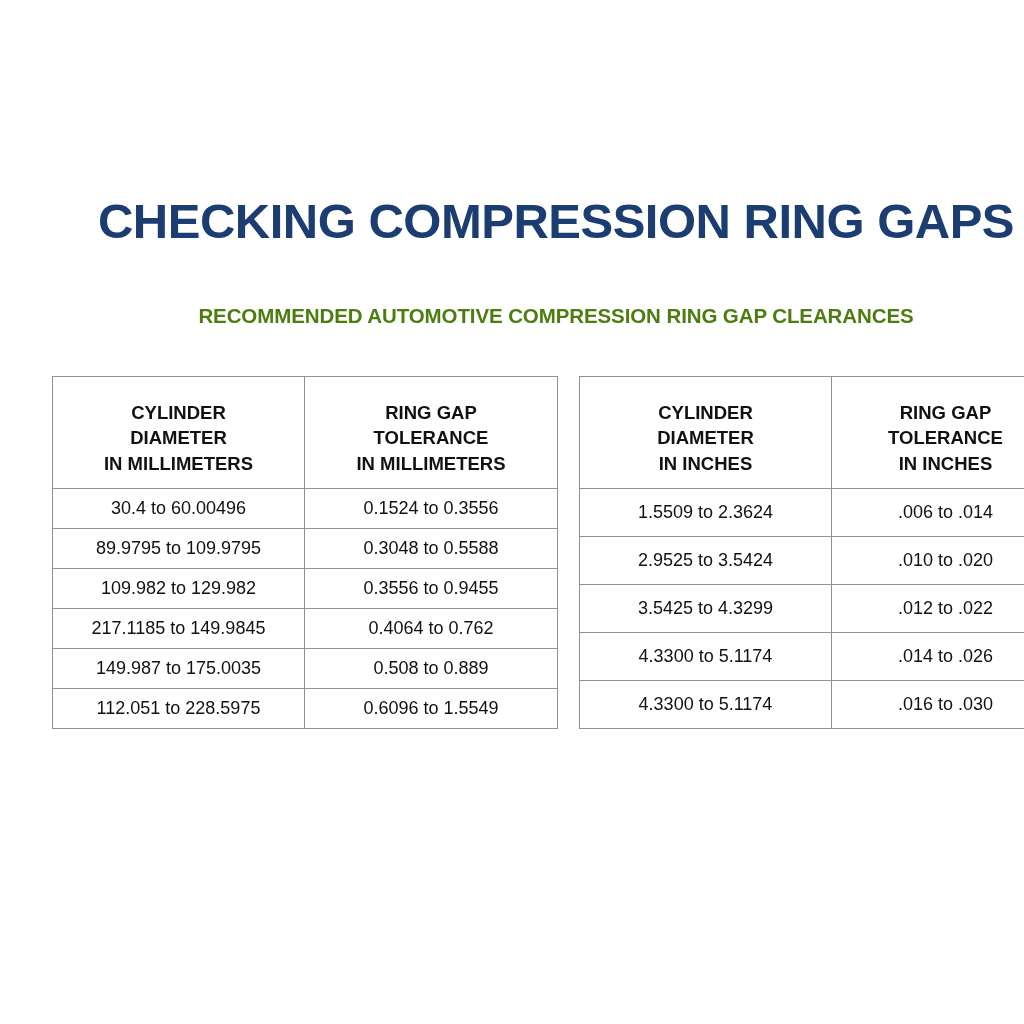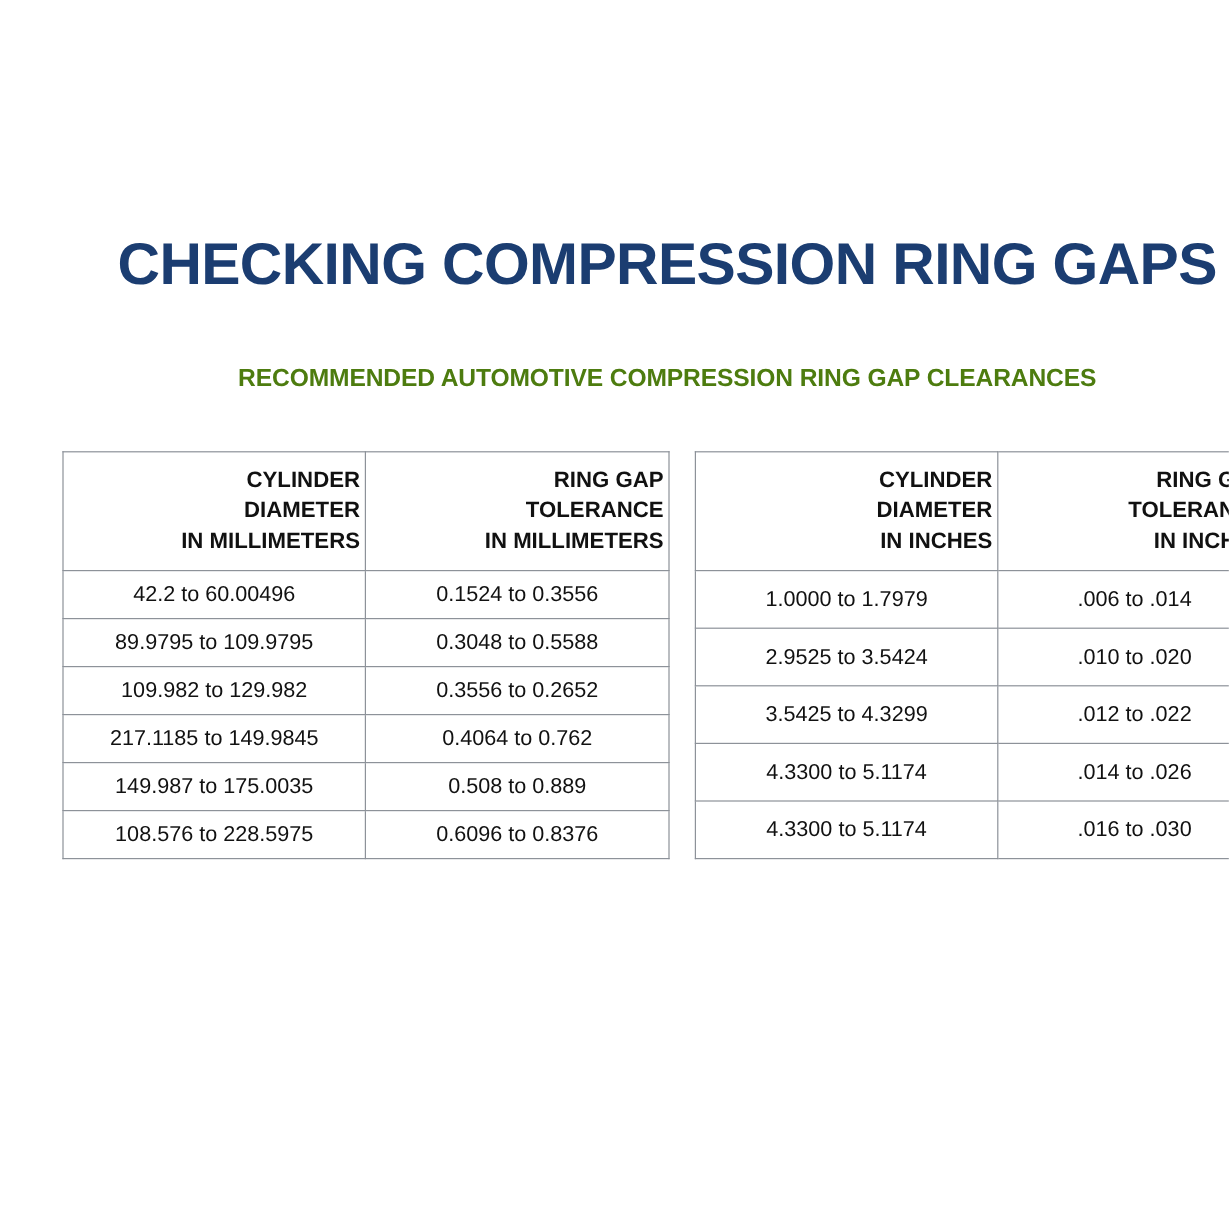--- a/index.html
+++ b/index.html
@@ -63,23 +63,22 @@
   th, td {
     border: 1px solid #8d9299;
     text-align: center;
     color: #111111;
     background: #ffffff;
   }
   th {
     font-size: 18.5px;
     font-weight: bold;
     line-height: 1.37;
-    padding: 10px 4px 12px 4px;
+    padding: 23px 4px 12px 4px;
     vertical-align: middle;
-    text-align: right;
   }
   td {
     font-size: 18px;
     font-weight: normal;
     padding: 9px 4px 9px 4px;
     height: 20px;
   }
   table.metric th:nth-child(1) { width: 243px; }
   table.metric th:nth-child(2) { width: 244px; }
   table.imperial th:nth-child(1) { width: 243px; }
@@ -106,42 +105,42 @@
           </th>
           <th>
             <span class="hdr-line">RING GAP</span>
             <span class="hdr-line">TOLERANCE</span>
             <span class="hdr-line">IN MILLIMETERS</span>
           </th>
         </tr>
       </thead>
       <tbody>
         <tr>
-          <td>42.2 to 60.00496</td>
+          <td>30.4 to 60.00496</td>
           <td>0.1524 to 0.3556</td>
         </tr>
         <tr>
           <td>89.9795 to 109.9795</td>
           <td>0.3048 to 0.5588</td>
         </tr>
         <tr>
           <td>109.982 to 129.982</td>
-          <td>0.3556 to 0.2652</td>
+          <td>0.3556 to 0.9455</td>
         </tr>
         <tr>
           <td>217.1185 to 149.9845</td>
           <td>0.4064 to 0.762</td>
         </tr>
         <tr>
           <td>149.987 to 175.0035</td>
           <td>0.508 to 0.889</td>
         </tr>
         <tr>
-          <td>108.576 to 228.5975</td>
-          <td>0.6096 to 0.8376</td>
+          <td>112.051 to 228.5975</td>
+          <td>0.6096 to 1.5549</td>
         </tr>
       </tbody>
     </table>
 
     <table class="imperial">
       <thead>
         <tr>
           <th>
             <span class="hdr-line">CYLINDER</span>
             <span class="hdr-line">DIAMETER</span>
@@ -149,21 +148,21 @@
           </th>
           <th>
             <span class="hdr-line">RING GAP</span>
             <span class="hdr-line">TOLERANCE</span>
             <span class="hdr-line">IN INCHES</span>
           </th>
         </tr>
       </thead>
       <tbody>
         <tr>
-          <td>1.0000 to 1.7979</td>
+          <td>1.5509 to 2.3624</td>
           <td>.006 to .014</td>
         </tr>
         <tr>
           <td>2.9525 to 3.5424</td>
           <td>.010 to .020</td>
         </tr>
         <tr>
           <td>3.5425 to 4.3299</td>
           <td>.012 to .022</td>
         </tr>

